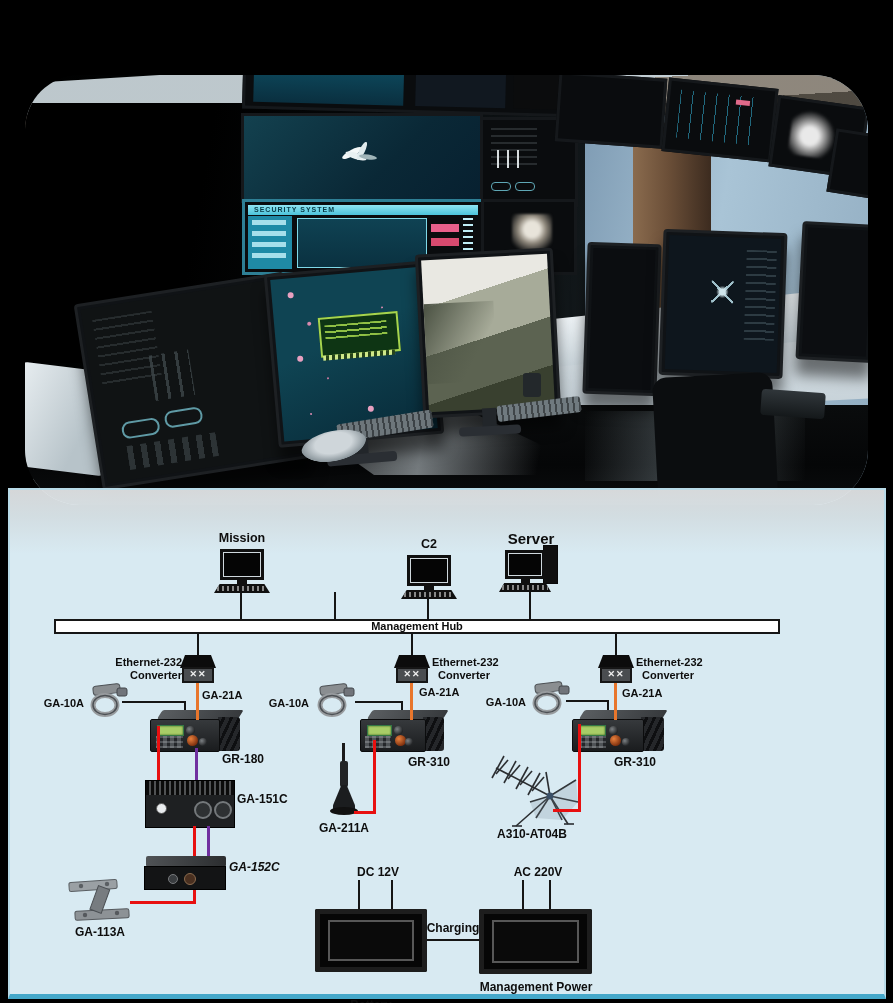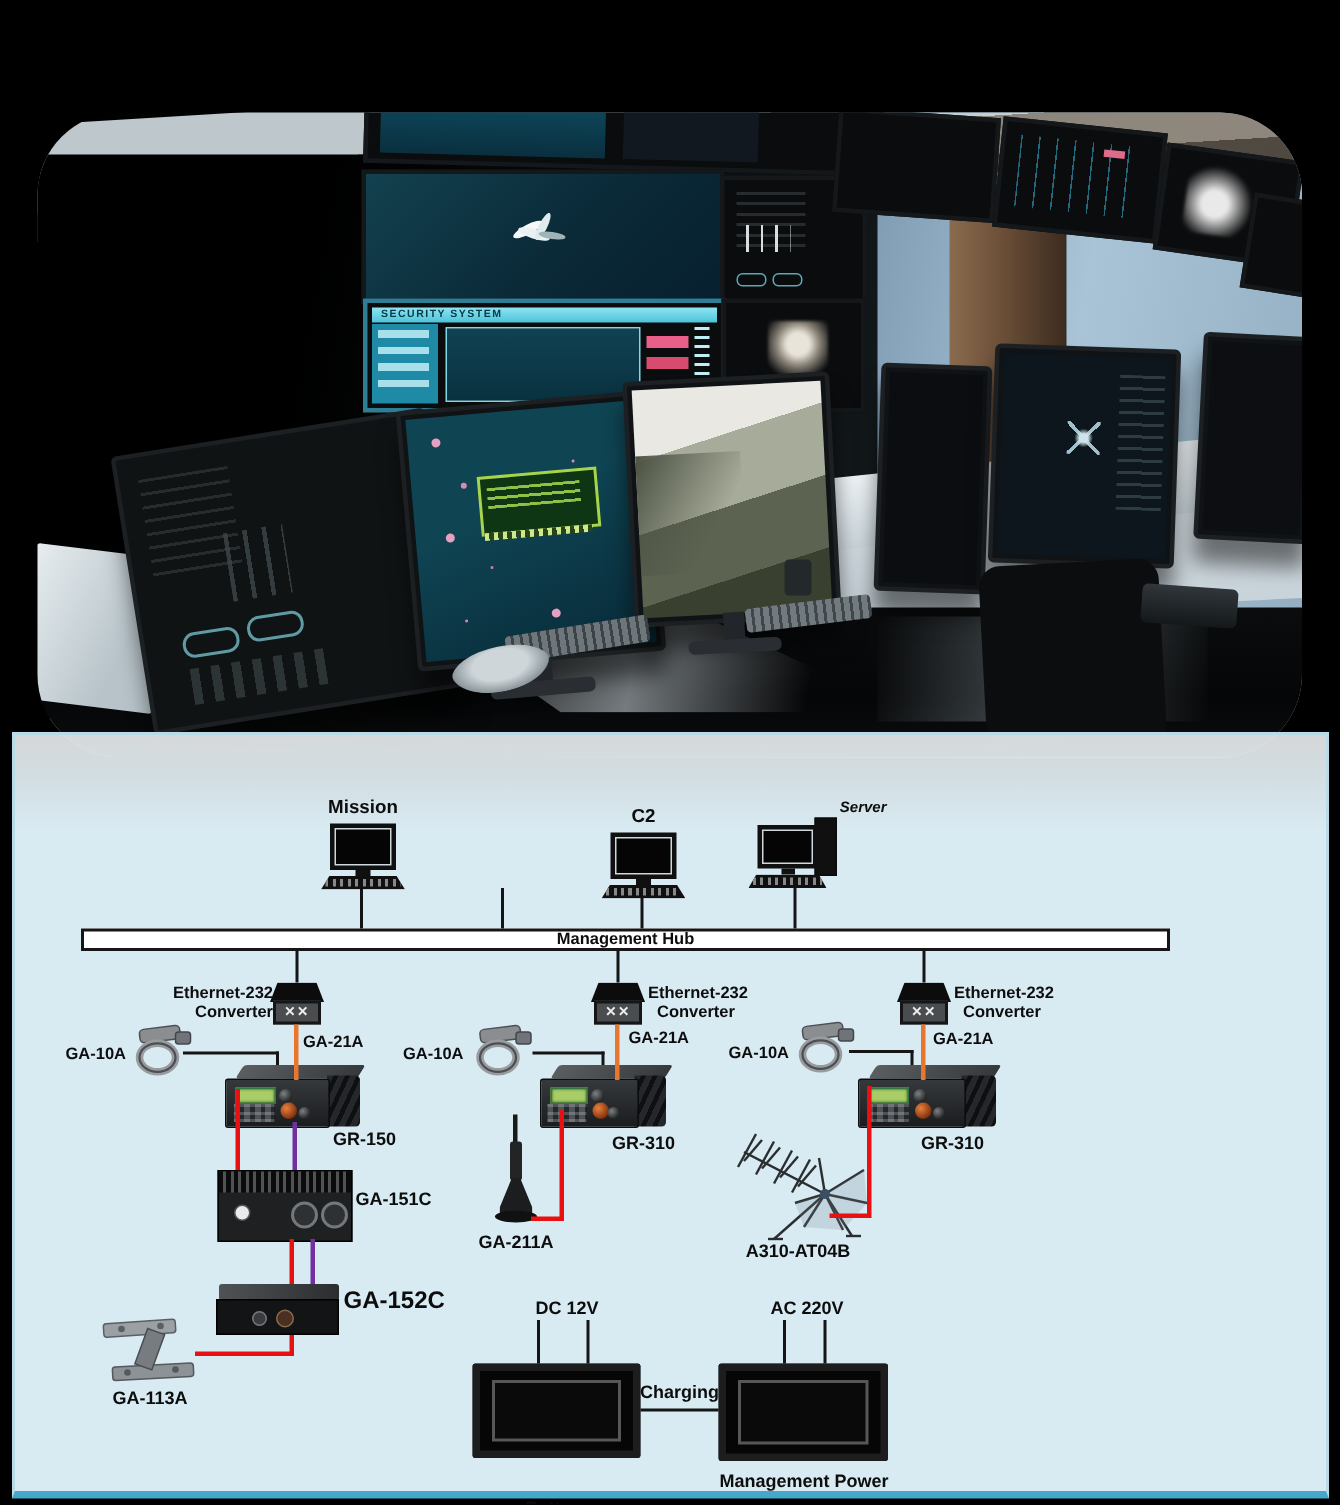--- a/index.html
+++ b/index.html
@@ -225,21 +225,21 @@
       <div class="lbl" style="left:0;top:0;width:120px;text-align:center;font-size:12.5px;">C2</div>
       <div class="mon" style="left:38px;top:17px;width:44px;height:31px;">
           <div class="inner"></div>
         </div>
       <div class="abs" style="left:55px;top:48px;width:10px;height:4px;background:#101010;"></div>
       <div class="kbd" style="left:32px;top:52px;width:56px;height:9px;">
           <div class="keys"></div>
         </div>
     </div>
     <div class="abs" style="left:461px;top:42px;width:120px;height:62px;">
-      <div class="lbl" style="left:0;top:0;width:120px;text-align:right;font-size:10px;font-style:italic;">Server</div>
+      <div class="lbl" style="left:0;top:0;width:120px;text-align:center;font-size:15px;">Server</div>
       <div class="tower" style="left:72px;top:13px;width:13px;height:37px;"></div>
       <div class="mon" style="left:34px;top:18px;width:40px;height:29px;">
           <div class="inner"></div>
         </div>
       <div class="abs" style="left:50px;top:47px;width:9px;height:4px;background:#101010;"></div>
       <div class="kbd" style="left:28px;top:51px;width:52px;height:9px;">
           <div class="keys"></div>
         </div>
     </div>
 
@@ -303,21 +303,21 @@
       <div class="radio-top"></div>
         <div class="radio-side"></div>
       <div class="radio-face">
           <div class="lcd"></div>
           <div class="keys9"></div>
         <div class="knob" style="left:52%;top:18%;width:9px;height:9px;"></div>
         <div class="knob orange" style="left:53%;top:48%;width:11px;height:11px;"></div>
         <div class="knob" style="left:70%;top:60%;width:8px;height:8px;"></div>
         </div>
     </div>
-    <div class="lbl" style="left:212px;top:263px;font-size:12px;">GR-150</div>
+    <div class="lbl" style="left:212px;top:263px;font-size:12px;">GR-180</div>
 
     <div class="radio" style="left:350px;top:220px;width:84px;height:42px;">
       <div class="radio-top"></div>
         <div class="radio-side"></div>
       <div class="radio-face">
           <div class="lcd"></div>
           <div class="keys9"></div>
         <div class="knob" style="left:52%;top:18%;width:9px;height:9px;"></div>
         <div class="knob orange" style="left:53%;top:48%;width:11px;height:11px;"></div>
         <div class="knob" style="left:70%;top:60%;width:8px;height:8px;"></div>
@@ -355,21 +355,21 @@
 
     <div class="cv" style="left:183px;top:336px;height:30px;background:#e81010;"></div>
     <div class="cv" style="left:197px;top:336px;height:30px;background:#7030a0;"></div>
 
     <div class="case" style="left:134px;top:366px;width:82px;height:34px;">
       <div class="top"></div>
       <div class="front"></div>
       <div class="abs" style="left:24px;top:18px;width:8px;height:8px;border-radius:50%;background:#3a3d40;border:1px solid #77797c;"></div>
       <div class="abs" style="left:40px;top:17px;width:10px;height:10px;border-radius:50%;background:#4a3020;border:1px solid #8a6b4e;"></div>
     </div>
-    <div class="lbl" style="left:219px;top:371px;font-size:16px;">GA-152C</div>
+    <div class="lbl" style="left:219px;top:371px;font-size:12px;font-style:italic;">GA-152C</div>
 
     <svg class="abs" style="left:57px;top:388px;" width="66" height="46" viewBox="0 0 66 46">
       <rect x="2" y="3" width="48" height="9" rx="2" fill="#9aa0a4" stroke="#5a5f63" transform="rotate(-4 26 7)"></rect>
       <rect x="8" y="32" width="54" height="9" rx="2" fill="#8d9296" stroke="#55595d" transform="rotate(-3 35 36)"></rect>
       <rect x="27" y="9" width="12" height="25" fill="#777c80" stroke="#4a4e52" transform="rotate(20 33 21)"></rect>
       <circle cx="14" cy="8" r="2.2" fill="#5a5f63"></circle>
         <circle cx="40" cy="6" r="2.2" fill="#5a5f63"></circle>
       <circle cx="18" cy="37" r="2.2" fill="#55595d"></circle>
         <circle cx="50" cy="35" r="2.2" fill="#55595d"></circle>
     </svg>

